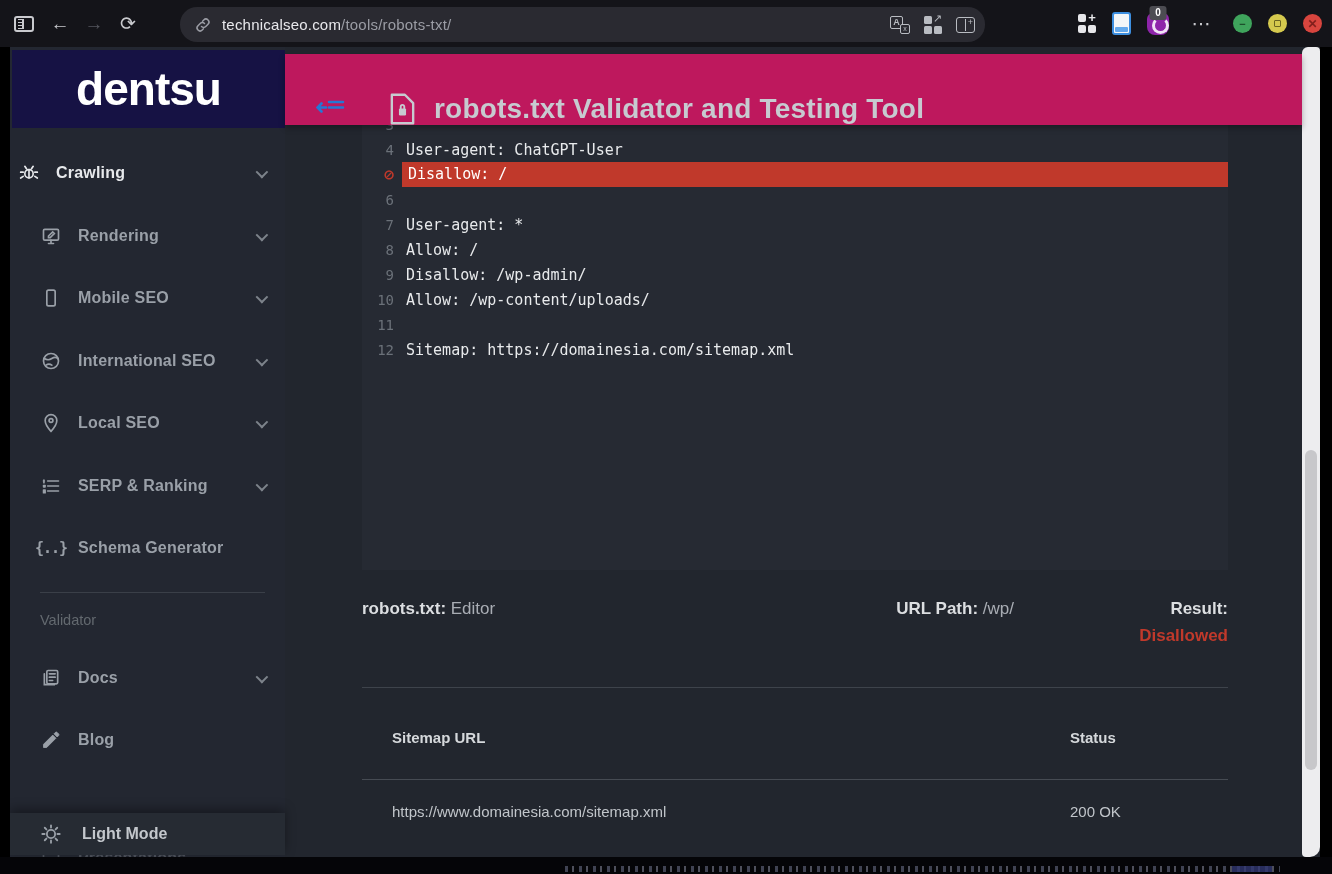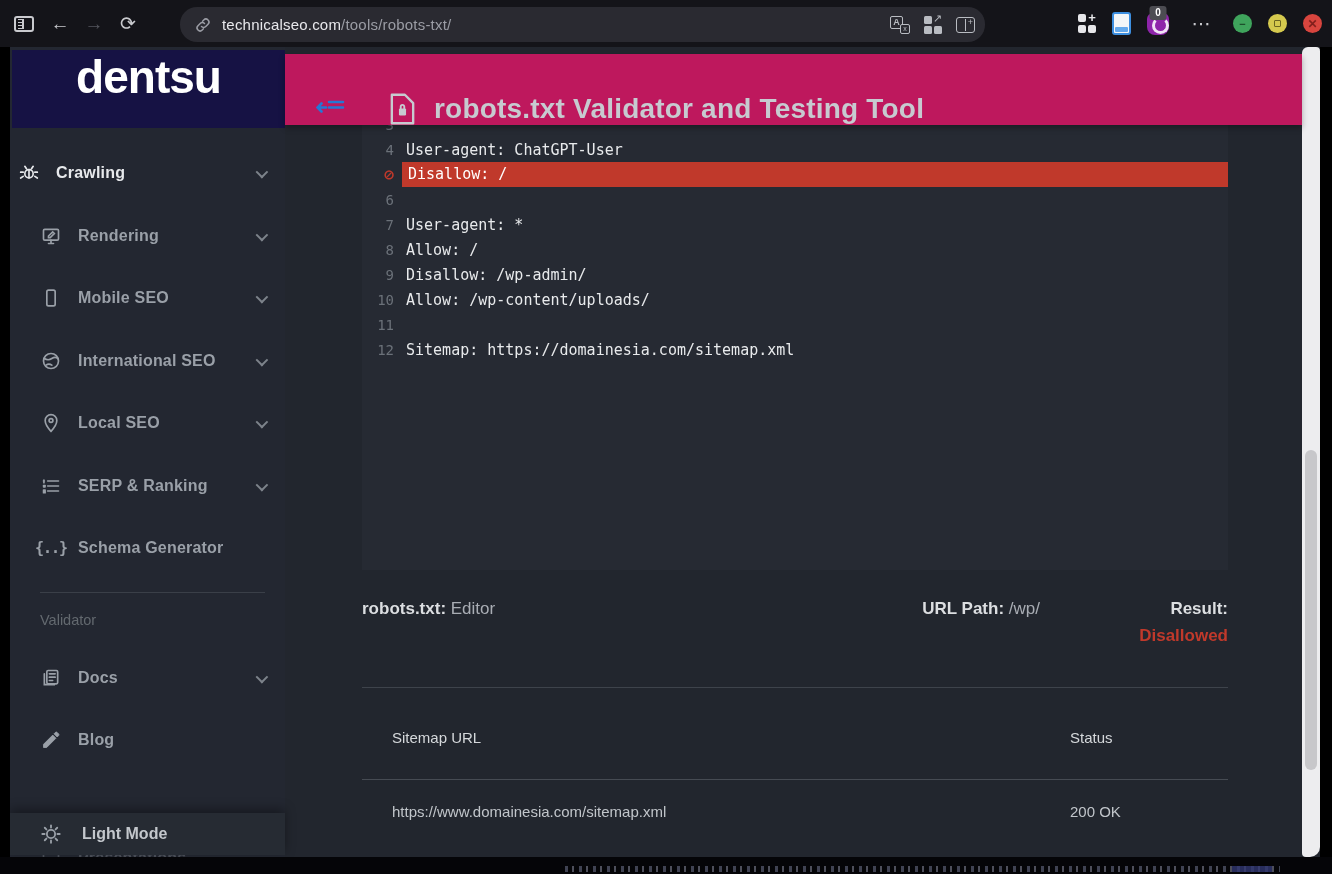--- a/index.html
+++ b/index.html
@@ -42,21 +42,21 @@
   .win-min { background:#3fa45c; color:#1c4c2b; }
   .win-max { background:#d5c94e; color:#6b6420; }
   .win-max i { width:7px; height:7px; border:1.7px solid #6b6420; border-radius:1px; display:block; }
   .win-close { background:#d8453e; color:#801f1c; font-size:12px; }
 
   
   .page { position:absolute; left:10px; top:47px; width:1310px; height:810px; background:#22262e; overflow:hidden; }
 
   
   .sidebar { position:absolute; left:0; top:0; width:275px; height:810px; background:#232731; }
-  .logo-block { position:absolute; left:2px; top:3px; width:273px; height:78px; background:#161244; display:flex; align-items:flex-start; justify-content:center; }
+  .logo-block { position:absolute; left:2px; top:3px; width:273px; height:78px; background:#161244; display:flex; align-items:center; justify-content:center; }
   .logo-text { color:#fff; font-size:46px; font-weight:700; letter-spacing:-1px; }
   .nav-item { position:absolute; left:0; width:100%; height:62px; display:flex; align-items:center; padding:0 20px 0 30px; color:#9aa0a8; cursor:pointer; }
   .nav-item .ico { width:22px; height:22px; flex:none; display:flex; align-items:center; justify-content:center; }
   .nav-item .ico svg { stroke:#9aa0a8; }
   .nav-item.active { color:#e7e9ec;padding-left:8px; }
   .nav-item.active .ico svg { stroke:#e7e9ec; }
   .nav-label { margin-left:16px; font-size:16px; font-weight:700; letter-spacing:.2px; }
   .chev { margin-left:auto; width:9px; height:9px; border-right:2px solid #7d838b; border-bottom:2px solid #7d838b; transform:rotate(45deg) translateY(-2px); }
   .braces-glyph { font-family:"DejaVu Sans Mono", monospace; font-size:15px; font-weight:700; color:#9aa0a8; letter-spacing:-1px; }
   .side-divider { position:absolute; left:30px; right:20px; top:545px; border-top:1px solid #3a3f48; }
@@ -76,32 +76,32 @@
   
   .editor { position:absolute; left:77px; top:78px; width:866px; height:445px; background:#262a33; overflow:hidden; font-family:"DejaVu Sans Mono", monospace; }
   .code-line { height:25px; display:flex; align-items:center; }
   .code-line:first-child { margin-top:-13px; }
   .ln { width:32px; flex:none; text-align:right; color:#6b7179; font-size:14px; }
   .code { margin-left:12px; font-size:15px; color:#e8eaec; white-space:pre; }
   .code-line.blocked .ln { color:#c0392b; font-size:16px; font-weight:700; }
   .code-line.blocked .code { background:#c0392b; color:#ffffff; flex:1; margin-left:8px; padding-left:6px; height:25px; line-height:25px; }
 
   
-  .info-row { position:absolute; left:77px; top:552px; width:866px; display:flex; font-size:17px; color:#a9adb4; }
+  .info-row { position:absolute; left:77px; top:552px; width:866px; display:flex; font-size:17px; color:#a9adb4;gap:26px; }
   .info-row b { color:#dcdee1; font-weight:700; }
   .info-left { flex:1; }
   .info-urlpath { margin-right:78px; white-space:nowrap; }
   .info-result { min-width:110px; text-align:right; }
   .result-value { margin-top:7px; color:#c0392b; font-weight:700; }
 
   .mid-divider { position:absolute; left:77px; top:640px; width:866px; border-top:1px solid #3e434b; }
 
   
   .smap-table { position:absolute; left:77px; top:648px; width:866px; font-size:15px; }
-  .t-head { position:relative; height:85px; display:flex; align-items:center; border-bottom:1px solid #464b53; color:#d5d8db; font-weight:400; }
+  .t-head { position:relative; height:85px; display:flex; align-items:center; border-bottom:1px solid #464b53; color:#d5d8db; font-weight:700; }
   .t-col-url { padding-left:30px; }
   .t-col-status { position:absolute; left:708px; }
   .t-row { position:relative; height:63px; display:flex; align-items:center; color:#c1c5ca; }
 
   
   .scrollbar { position:absolute; left:1292px; top:0; width:18px; height:810px; background:#ededef; border-radius:6px 4px 10px 4px; }
   .scroll-thumb { position:absolute; left:3px; top:403px; width:12px; height:320px; background:#c7c7ca; border-radius:7px; }
 
   
   .bottom-strip { position:absolute; left:0; top:857px; width:1332px; height:17px; background:#050508; }

